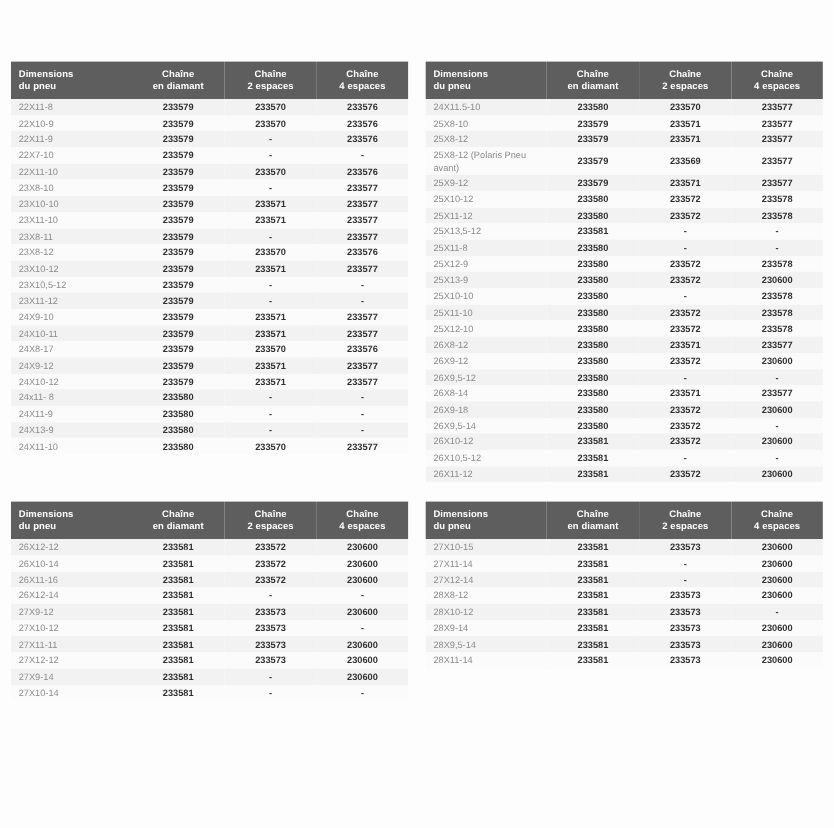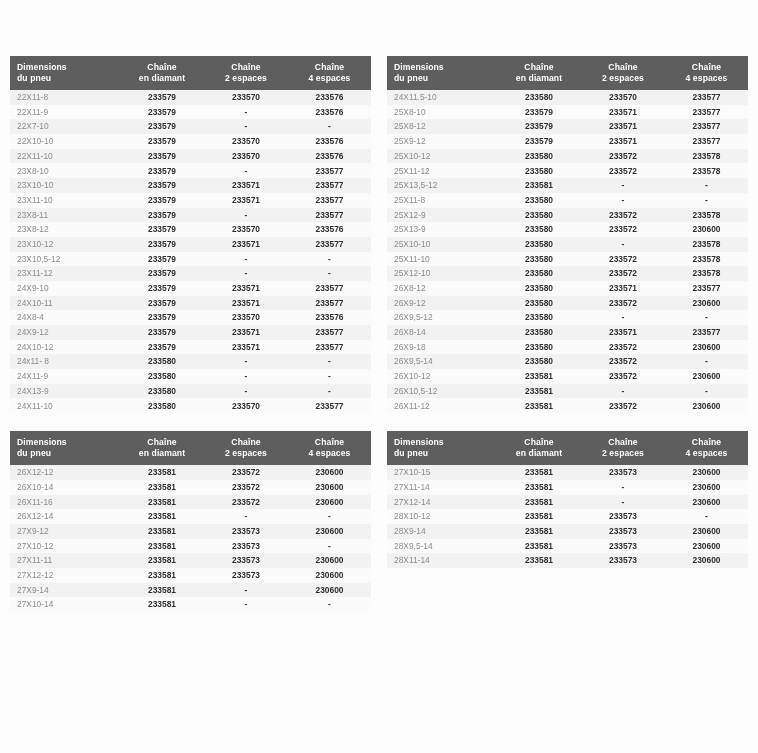--- a/index.html
+++ b/index.html
@@ -116,74 +116,74 @@
             </tr>
           </thead>
           <tbody>
             <tr>
               <td class="dim">22X11-8</td>
               <td>233579</td>
               <td>233570</td>
               <td>233576</td>
             </tr>
             <tr>
+              <td class="dim">22X10-9</td>
+              <td>233579</td>
+              <td>233570</td>
+              <td>233576</td>
+            </tr>
+            <tr>
               <td class="dim">22X11-9</td>
               <td>233579</td>
               <td>-</td>
               <td>233576</td>
             </tr>
             <tr>
               <td class="dim">22X7-10</td>
               <td>233579</td>
               <td>-</td>
               <td>-</td>
             </tr>
             <tr>
-              <td class="dim">22X10-10</td>
+              <td class="dim">22X11-10</td>
               <td>233579</td>
               <td>233570</td>
               <td>233576</td>
             </tr>
             <tr>
-              <td class="dim">22X11-10</td>
+              <td class="dim">23X8-10</td>
+              <td>233579</td>
+              <td>-</td>
+              <td>233577</td>
+            </tr>
+            <tr>
+              <td class="dim">23X10-10</td>
+              <td>233579</td>
+              <td>233571</td>
+              <td>233577</td>
+            </tr>
+            <tr>
+              <td class="dim">23X11-10</td>
+              <td>233579</td>
+              <td>233571</td>
+              <td>233577</td>
+            </tr>
+            <tr>
+              <td class="dim">23X8-11</td>
+              <td>233579</td>
+              <td>-</td>
+              <td>233577</td>
+            </tr>
+            <tr>
+              <td class="dim">23X8-12</td>
               <td>233579</td>
               <td>233570</td>
               <td>233576</td>
             </tr>
             <tr>
-              <td class="dim">23X8-10</td>
-              <td>233579</td>
-              <td>-</td>
-              <td>233577</td>
-            </tr>
-            <tr>
-              <td class="dim">23X10-10</td>
-              <td>233579</td>
-              <td>233571</td>
-              <td>233577</td>
-            </tr>
-            <tr>
-              <td class="dim">23X11-10</td>
-              <td>233579</td>
-              <td>233571</td>
-              <td>233577</td>
-            </tr>
-            <tr>
-              <td class="dim">23X8-11</td>
-              <td>233579</td>
-              <td>-</td>
-              <td>233577</td>
-            </tr>
-            <tr>
-              <td class="dim">23X8-12</td>
-              <td>233579</td>
-              <td>233570</td>
-              <td>233576</td>
-            </tr>
-            <tr>
               <td class="dim">23X10-12</td>
               <td>233579</td>
               <td>233571</td>
               <td>233577</td>
             </tr>
             <tr>
               <td class="dim">23X10,5-12</td>
               <td>233579</td>
               <td>-</td>
               <td>-</td>
@@ -200,21 +200,21 @@
               <td>233571</td>
               <td>233577</td>
             </tr>
             <tr>
               <td class="dim">24X10-11</td>
               <td>233579</td>
               <td>233571</td>
               <td>233577</td>
             </tr>
             <tr>
-              <td class="dim">24X8-4</td>
+              <td class="dim">24X8-17</td>
               <td>233579</td>
               <td>233570</td>
               <td>233576</td>
             </tr>
             <tr>
               <td class="dim">24X9-12</td>
               <td>233579</td>
               <td>233571</td>
               <td>233577</td>
             </tr>
@@ -292,20 +292,26 @@
               <td>233571</td>
               <td>233577</td>
             </tr>
             <tr>
               <td class="dim">25X8-12</td>
               <td>233579</td>
               <td>233571</td>
               <td>233577</td>
             </tr>
             <tr>
+              <td class="dim">25X8-12 (Polaris Pneu avant)</td>
+              <td>233579</td>
+              <td>233569</td>
+              <td>233577</td>
+            </tr>
+            <tr>
               <td class="dim">25X9-12</td>
               <td>233579</td>
               <td>233571</td>
               <td>233577</td>
             </tr>
             <tr>
               <td class="dim">25X10-12</td>
               <td>233580</td>
               <td>233572</td>
               <td>233578</td>
@@ -548,20 +554,26 @@
               <td>-</td>
               <td>230600</td>
             </tr>
             <tr>
               <td class="dim">27X12-14</td>
               <td>233581</td>
               <td>-</td>
               <td>230600</td>
             </tr>
             <tr>
+              <td class="dim">28X8-12</td>
+              <td>233581</td>
+              <td>233573</td>
+              <td>230600</td>
+            </tr>
+            <tr>
               <td class="dim">28X10-12</td>
               <td>233581</td>
               <td>233573</td>
               <td>-</td>
             </tr>
             <tr>
               <td class="dim">28X9-14</td>
               <td>233581</td>
               <td>233573</td>
               <td>230600</td>

